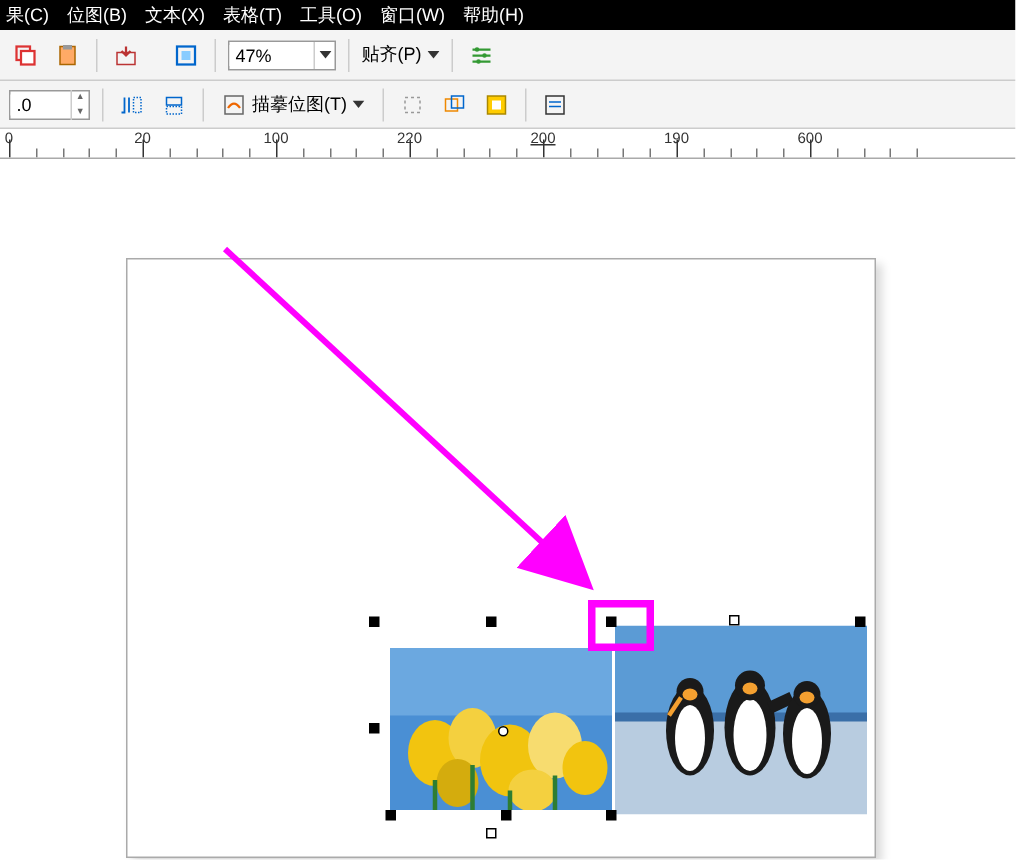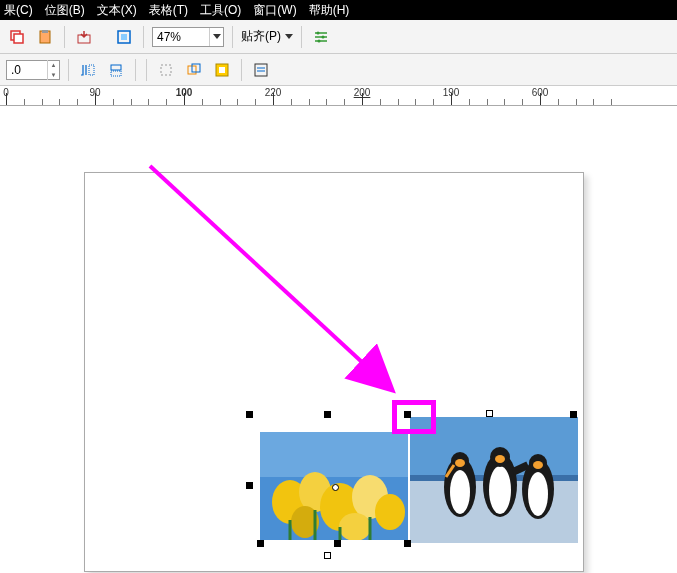--- a/index.html
+++ b/index.html
@@ -134,20 +134,30 @@
         <rect x="9" y="3" width="5" height="10" fill="none" stroke="#06c" stroke-dasharray="1"></rect>
       </svg>
   </div>
   <div class="icon-btn">
     <svg width="16" height="16">
         <rect x="3" y="3" width="10" height="5" fill="none" stroke="#06c"></rect>
         <rect x="3" y="9" width="10" height="5" fill="none" stroke="#06c" stroke-dasharray="1"></rect>
       </svg>
   </div>
   <div class="sep"></div>
+  <div class="tool-label">
+    <svg width="16" height="16">
+        <rect x="2" y="2" width="12" height="12" fill="none" stroke="#666"></rect>
+        <path d="M4 10 Q8 4 12 10" stroke="#e60" fill="none" stroke-width="1.5"></path>
+      </svg>
+    <span>描摹位图(T)</span>
+    <svg width="8" height="6">
+        <path d="M0 0 L8 0 L4 5 Z" fill="#333"></path>
+      </svg>
+  </div>
   <div class="sep"></div>
   <div class="icon-btn">
     <svg width="16" height="16">
         <rect x="3" y="3" width="10" height="10" fill="none" stroke="#999" stroke-dasharray="2"></rect>
       </svg>
   </div>
   <div class="icon-btn">
     <svg width="16" height="16">
         <rect x="2" y="4" width="8" height="8" fill="none" stroke="#e80"></rect>
         <rect x="6" y="2" width="8" height="8" fill="none" stroke="#06c"></rect>
@@ -170,27 +180,27 @@
 
 <div class="ruler-h">
   <div class="ruler-ticks" id="ruler-ticks">
       <div class="tick-major" style="left: 6px;"></div>
       <div class="tick-label" style="left: 6px;">0</div>
       <div class="tick-minor" style="left: 23.8px;"></div>
       <div class="tick-minor" style="left: 41.6px;"></div>
       <div class="tick-minor" style="left: 59.4px;"></div>
       <div class="tick-minor" style="left: 77.2px;"></div>
       <div class="tick-major" style="left: 95px;"></div>
-      <div class="tick-label" style="left: 95px;">90</div>
+      <div class="tick-label" style="left: 95px;">20</div>
       <div class="tick-minor" style="left: 112.8px;"></div>
       <div class="tick-minor" style="left: 130.6px;"></div>
       <div class="tick-minor" style="left: 148.4px;"></div>
       <div class="tick-minor" style="left: 166.2px;"></div>
       <div class="tick-major" style="left: 184px;"></div>
-      <div class="tick-label" style="left: 184px; font-weight: bold;">100</div>
+      <div class="tick-label" style="left: 184px;">100</div>
       <div class="tick-minor" style="left: 201.8px;"></div>
       <div class="tick-minor" style="left: 219.6px;"></div>
       <div class="tick-minor" style="left: 237.4px;"></div>
       <div class="tick-minor" style="left: 255.2px;"></div>
       <div class="tick-major" style="left: 273px;"></div>
       <div class="tick-label" style="left: 273px;">220</div>
       <div class="tick-minor" style="left: 290.8px;"></div>
       <div class="tick-minor" style="left: 308.6px;"></div>
       <div class="tick-minor" style="left: 326.4px;"></div>
       <div class="tick-minor" style="left: 344.2px;"></div>

